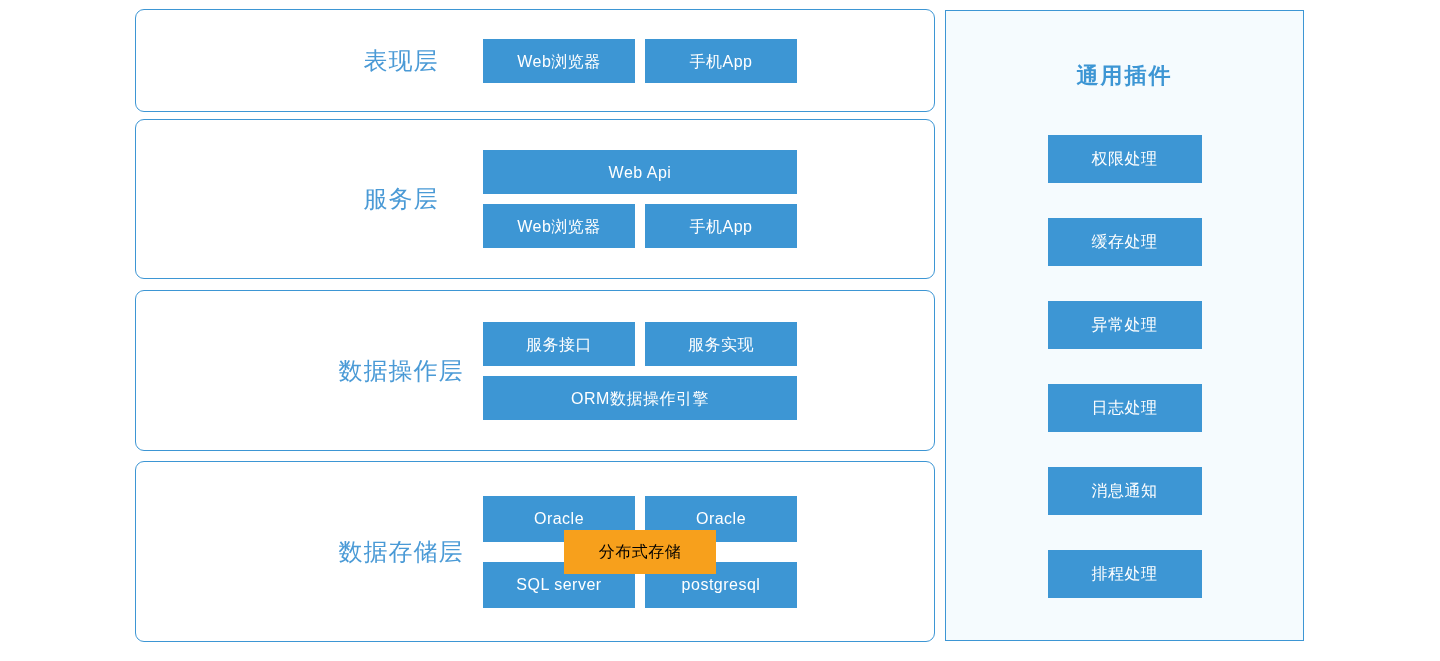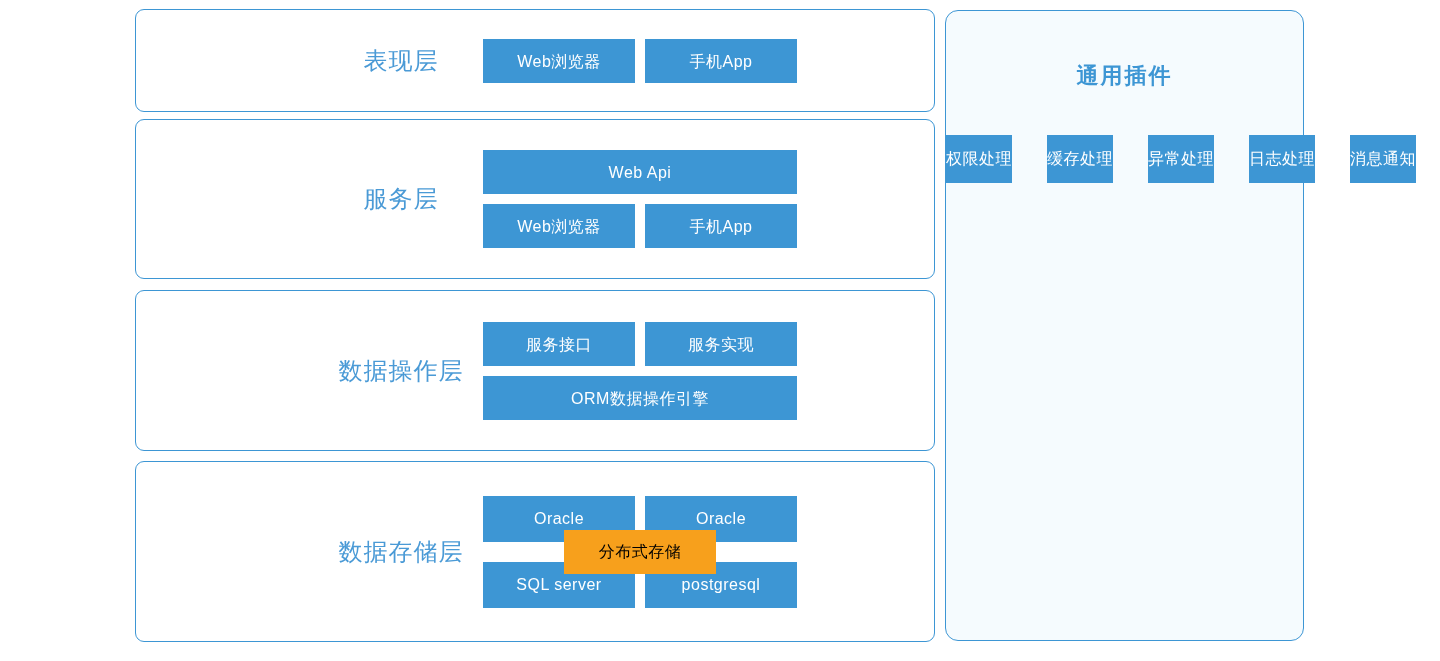--- a/index.html
+++ b/index.html
@@ -107,41 +107,41 @@
   
   #plugin-panel {
     position: absolute;
     left: 945px;
     top: 10px;
     width: 359px;
     height: 631px;
     box-sizing: border-box;
     background: #f5fbfe;
     border: 1.6px solid #3d96d4;
-    border-radius: 13px;
+    border-radius: 0;
   }
   #plugin-title {
     position: absolute;
     top: 50px;
     left: 0;
     width: 100%;
     text-align: center;
     font-size: 22px;
     font-weight: bold;
     color: #3d96d4;
     letter-spacing: 2px;
     white-space: nowrap;
   }
   #plugin-list {
     position: absolute;
     top: 124px;
     left: 0;
     width: 100%;
     display: flex;
-    flex-direction: row;
+    flex-direction: column;
     align-items: center;
     gap: 35px;
   }
   .plugin-item {
     width: 154px;
     height: 48px;
     line-height: 48px;
     background: #3d96d4;
     color: #ffffff;
     font-size: 16px;

